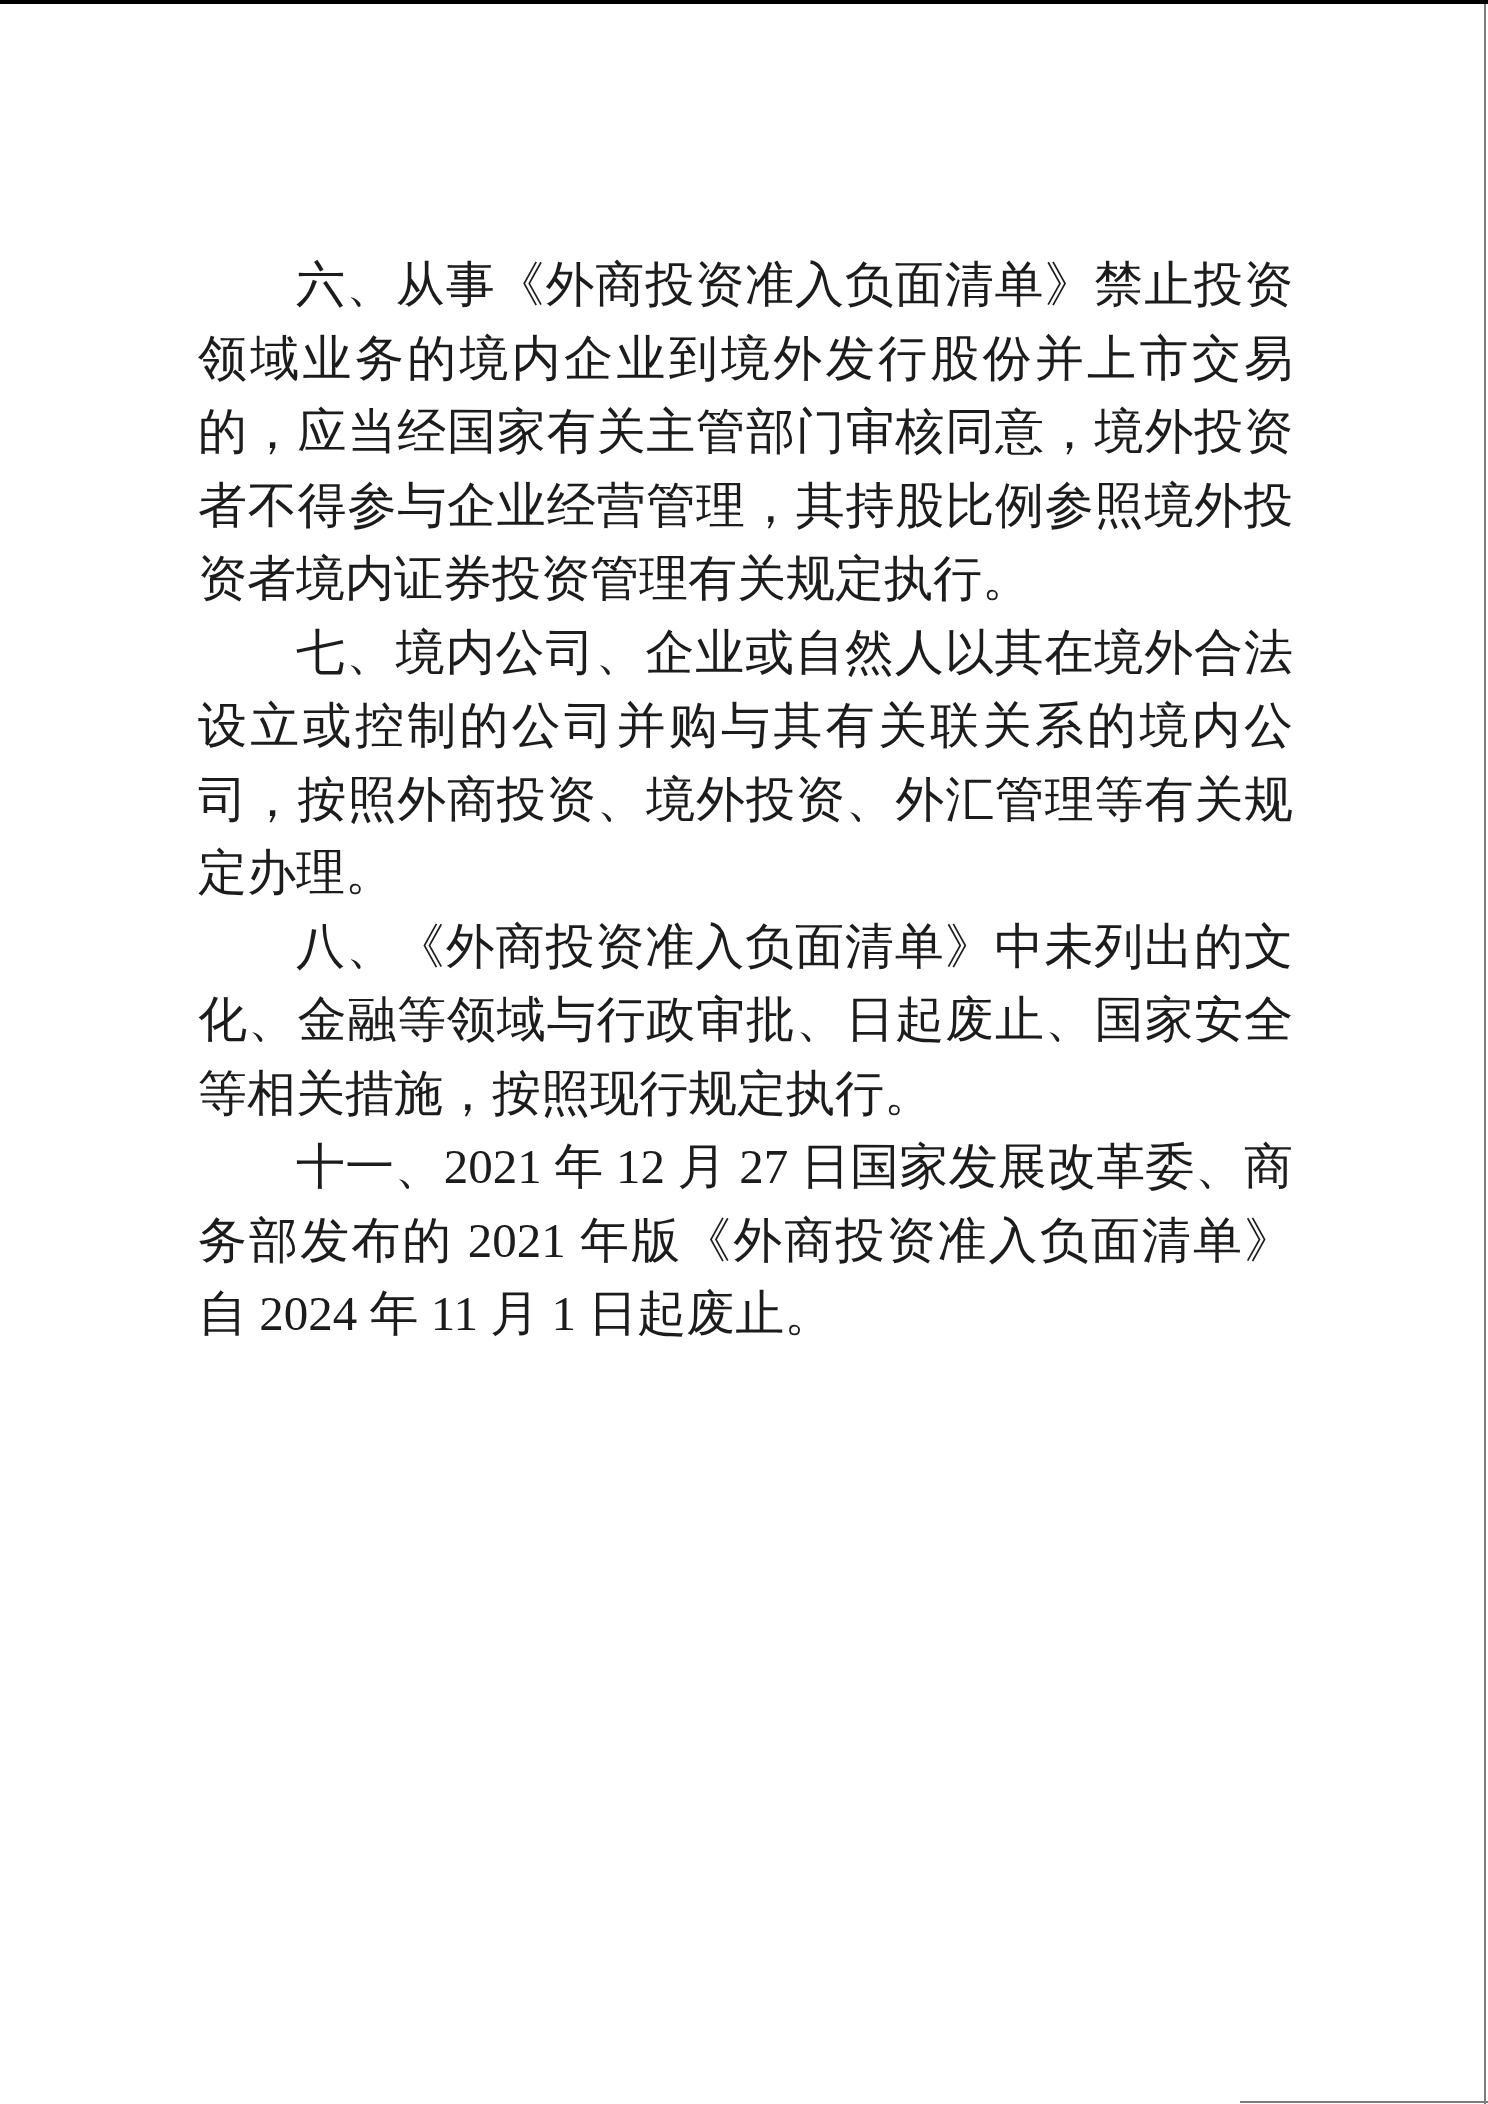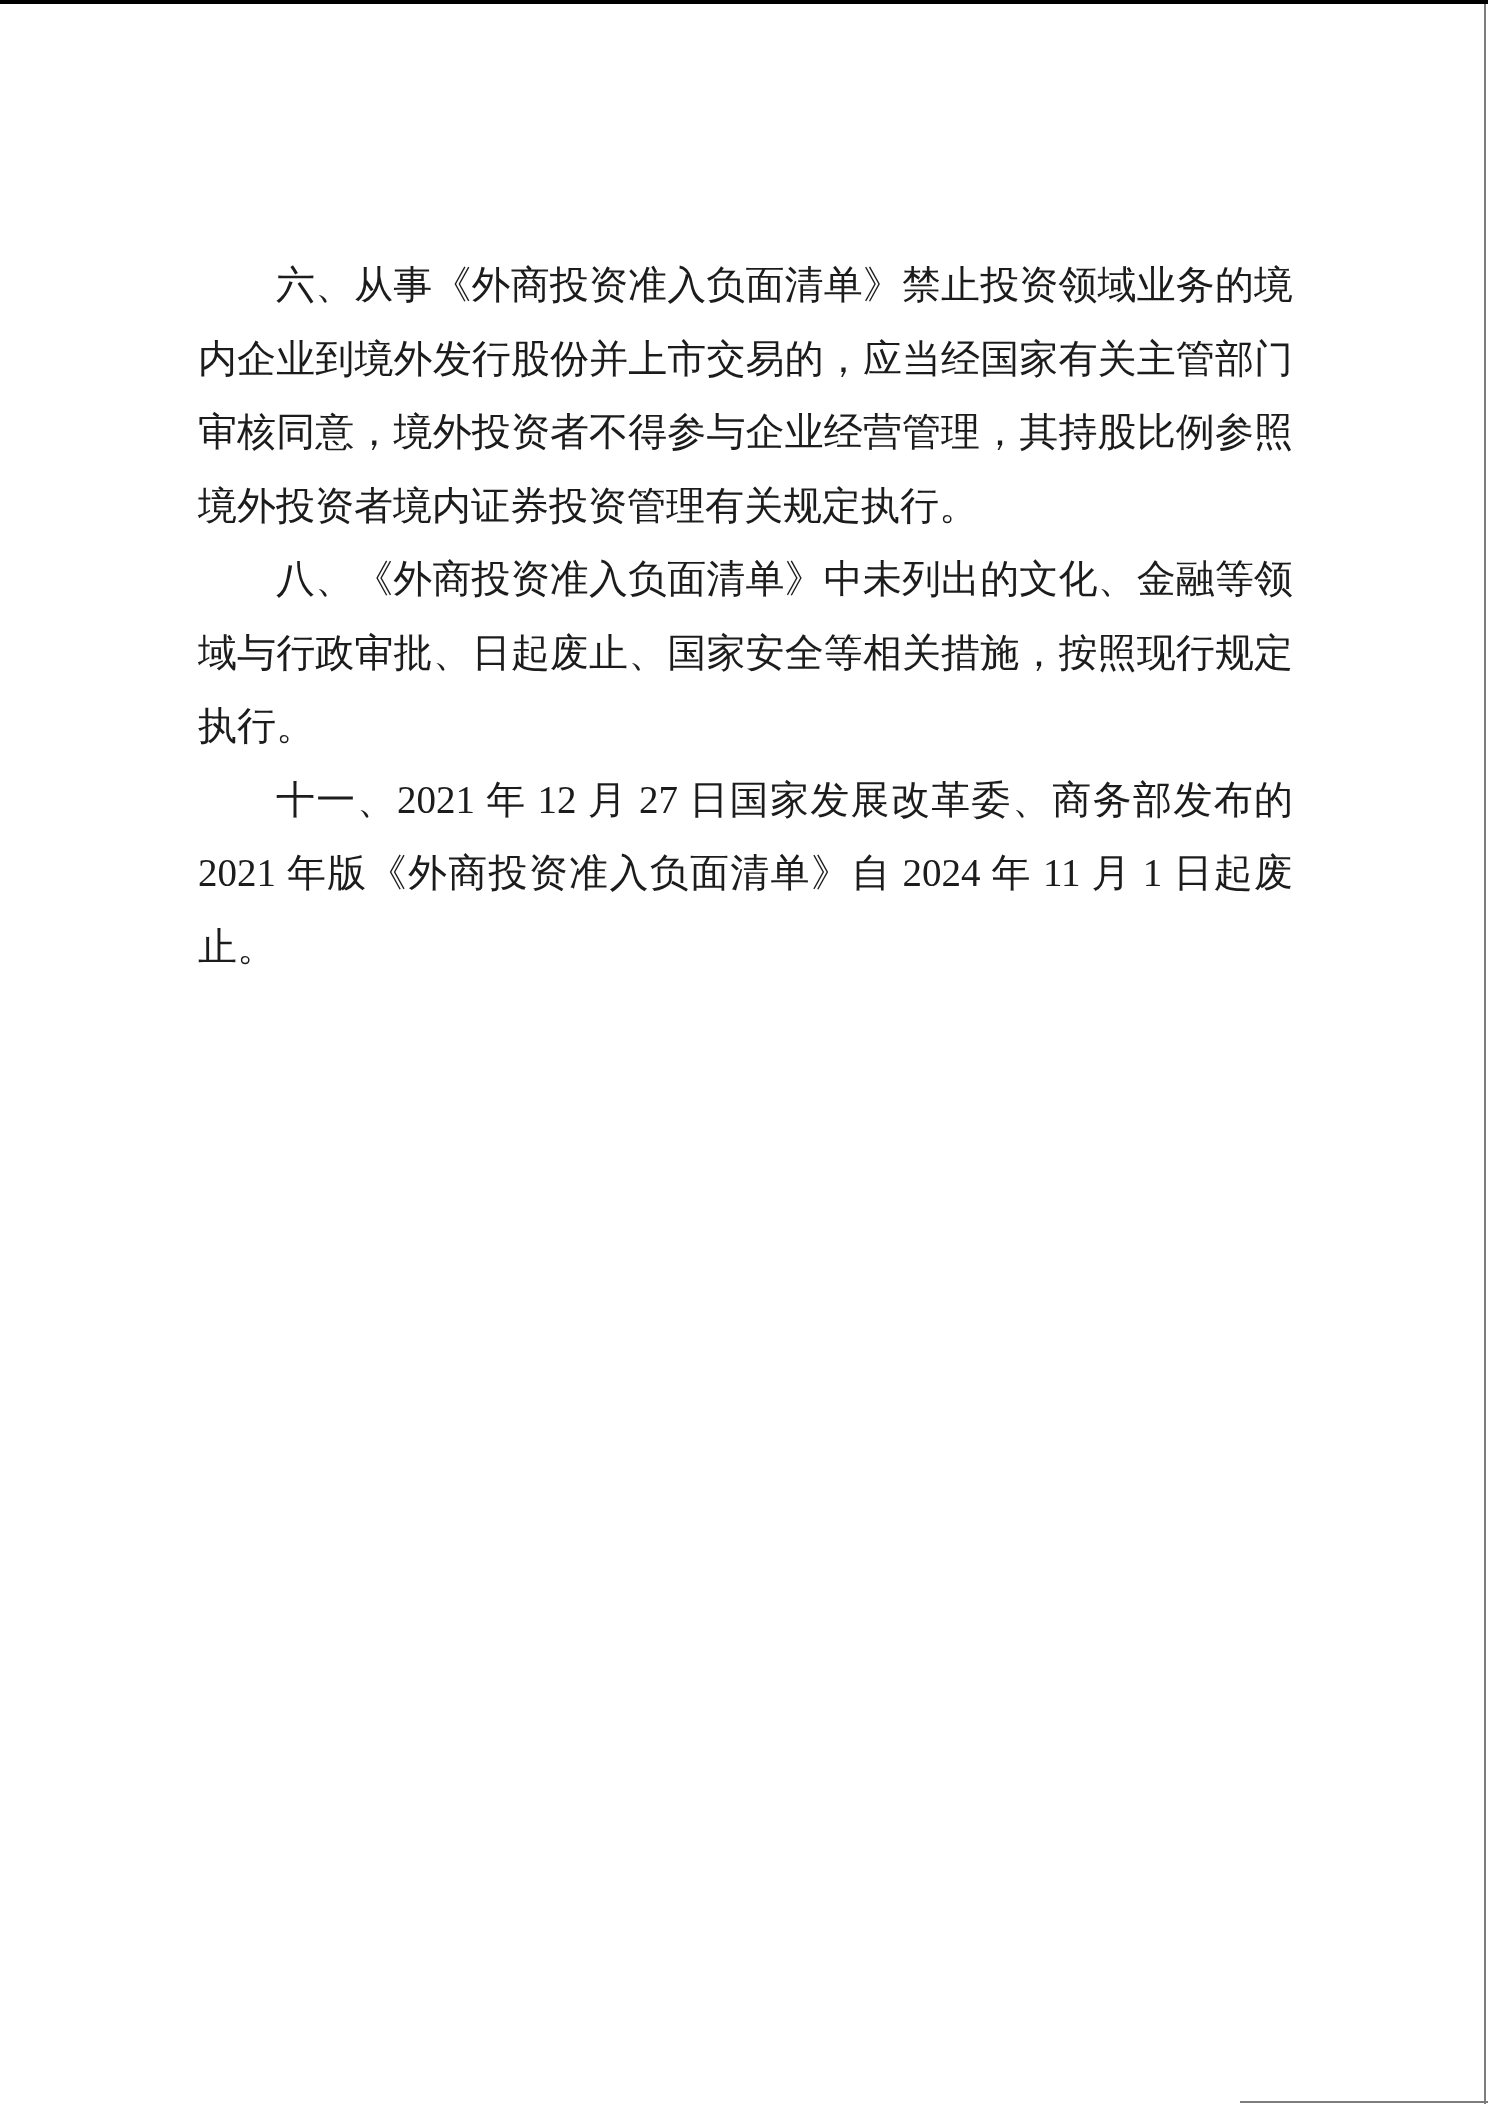--- a/index.html
+++ b/index.html
@@ -34,21 +34,21 @@
     width: 248px; height: 2px;
     background: #7d7d7d;
   }
   
   .text-block {
     position: absolute;
     left: 198px;
     top: 248px;
     width: 1095px;
     color: #1c1c1c;
-    font-size: 39px;
+    font-size: 49px;
     line-height: 73.5px;
     text-align: justify;
     text-justify: inter-ideograph;
   }
   .text-block p {
     margin: 0;
     padding: 0;
     text-indent: 2em;
     word-break: normal;
     overflow-wrap: break-word;
@@ -57,16 +57,17 @@
 </head>
 <body>
 
 <div class="page">
   <div class="edge-top"></div>
   <div class="edge-right"></div>
   <div class="edge-bottom"></div>
 
   <div class="text-block">
     <p>六、从事《外商投资准入负面清单》禁止投资领域业务的境内企业到境外发行股份并上市交易的，应当经国家有关主管部门审核同意，境外投资者不得参与企业经营管理，其持股比例参照境外投资者境内证券投资管理有关规定执行。</p>
+    <p>七、境内公司、企业或自然人以其在境外合法设立或控制的公司并购与其有关联关系的境内公司，按照外商投资、境外投资、外汇管理等有关规定办理。</p>
     <p>八、《外商投资准入负面清单》中未列出的文化、金融等领域与行政审批、日起废止、国家安全等相关措施，按照现行规定执行。</p>
     <p>十一、2021 年 12 月 27 日国家发展改革委、商务部发布的 2021 年版《外商投资准入负面清单》自 2024 年 11 月 1 日起废止。</p>
   </div>
 </div>
 
 </body></html>

